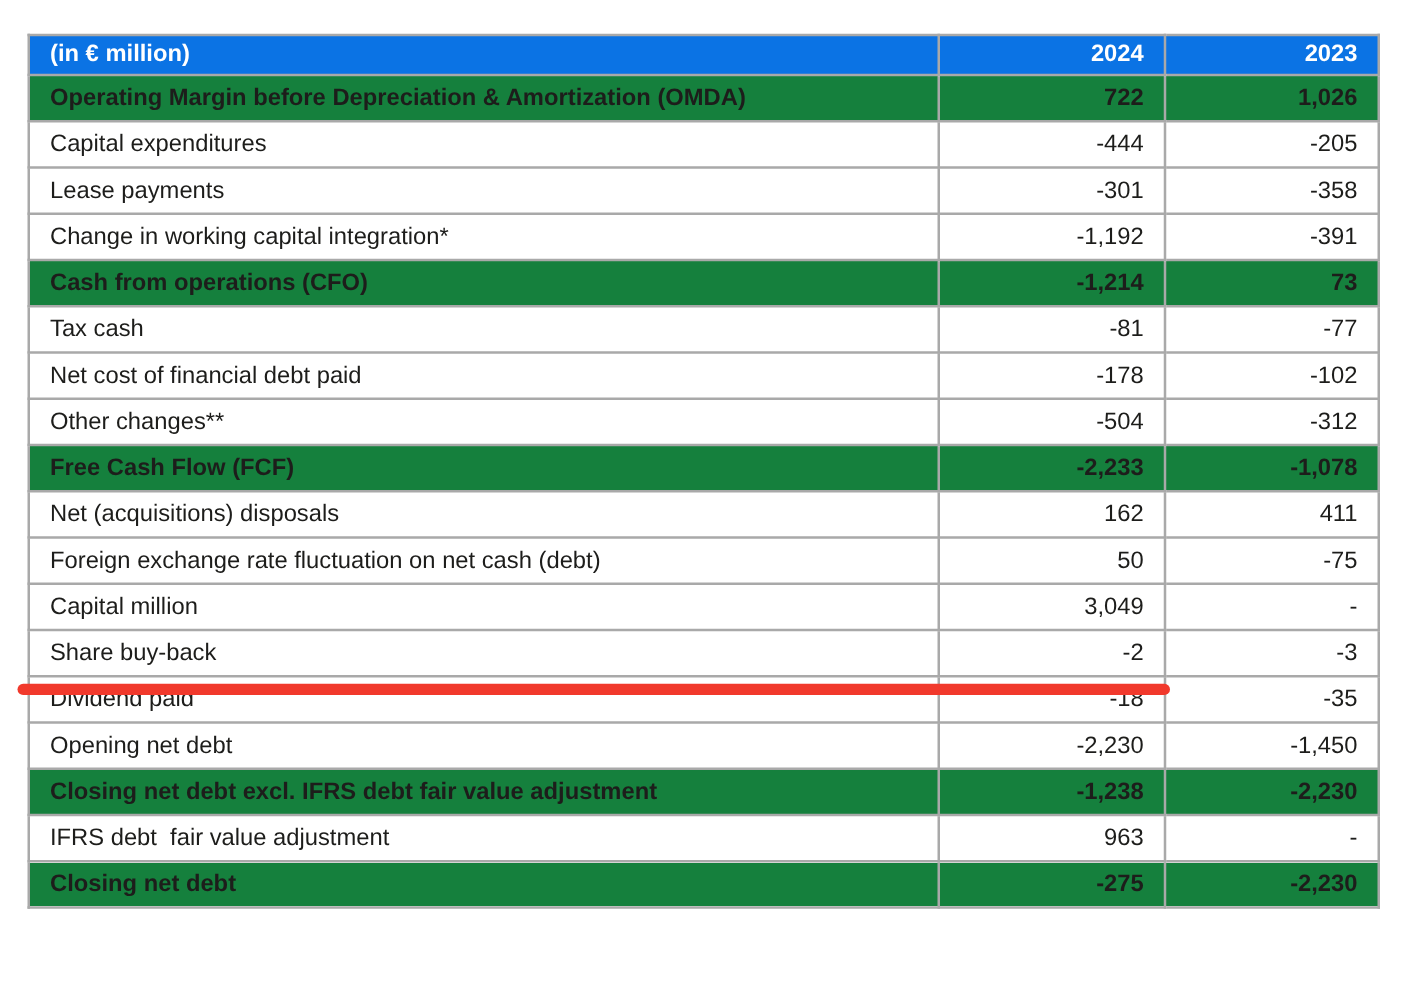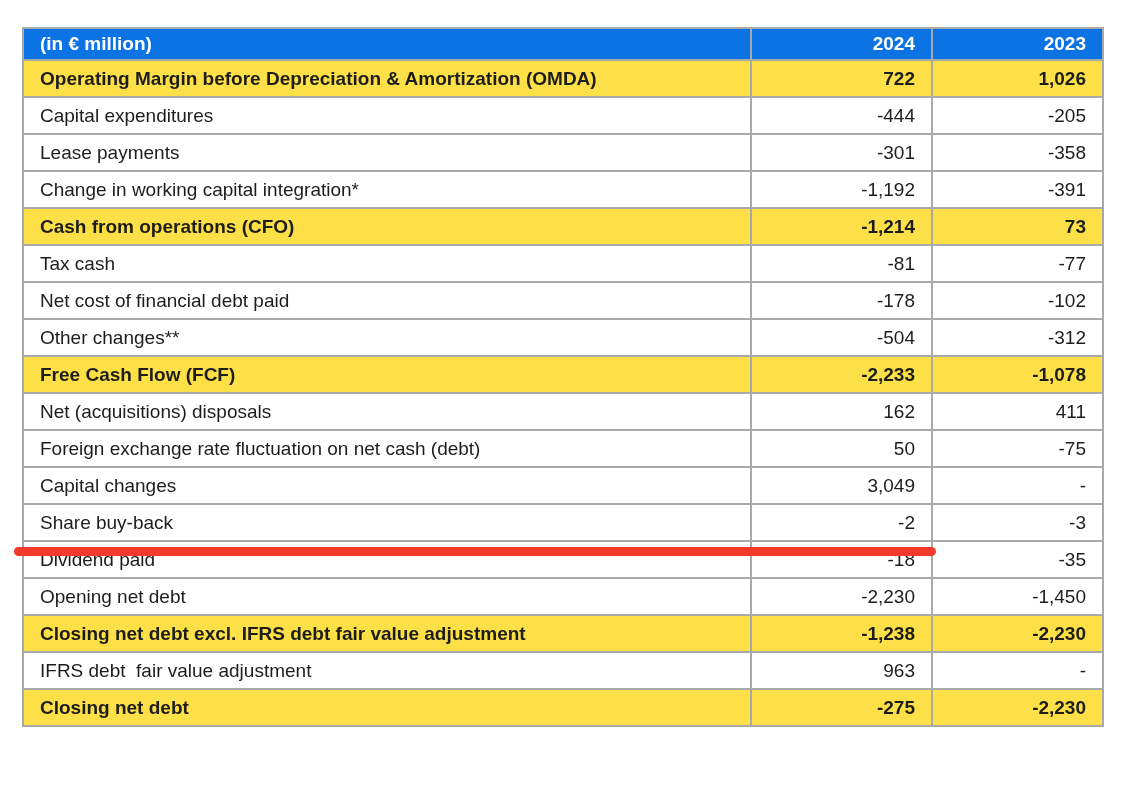--- a/index.html
+++ b/index.html
@@ -40,21 +40,21 @@
   table.cashflow tbody tr { height: 37px; }
   table.cashflow thead th {
     background: #0b73e4;
     color: #ffffff;
     font-weight: bold;
   }
   th.col-label { text-align: left; }
   th.col-num, td.num { text-align: right; }
   td.label { text-align: left; }
   tr.highlight td {
-    background: #fde047;
+    background: #15803d;
     font-weight: bold;
   }
   .red-underline {
     position: absolute;
     left: 14px;
     top: 547px;
     width: 922px;
     height: 9px;
     background: #f1392c;
     border-radius: 5px;
@@ -128,21 +128,21 @@
           <td class="label">Net (acquisitions) disposals</td>
           <td class="num">162</td>
           <td class="num">411</td>
         </tr>
         <tr>
           <td class="label">Foreign exchange rate fluctuation on net cash (debt)</td>
           <td class="num">50</td>
           <td class="num">-75</td>
         </tr>
         <tr>
-          <td class="label">Capital changes</td>
+          <td class="label">Capital million</td>
           <td class="num">3,049</td>
           <td class="num">-</td>
         </tr>
         <tr>
           <td class="label">Share buy-back</td>
           <td class="num">-2</td>
           <td class="num">-3</td>
         </tr>
         <tr>
           <td class="label">Dividend paid</td>

